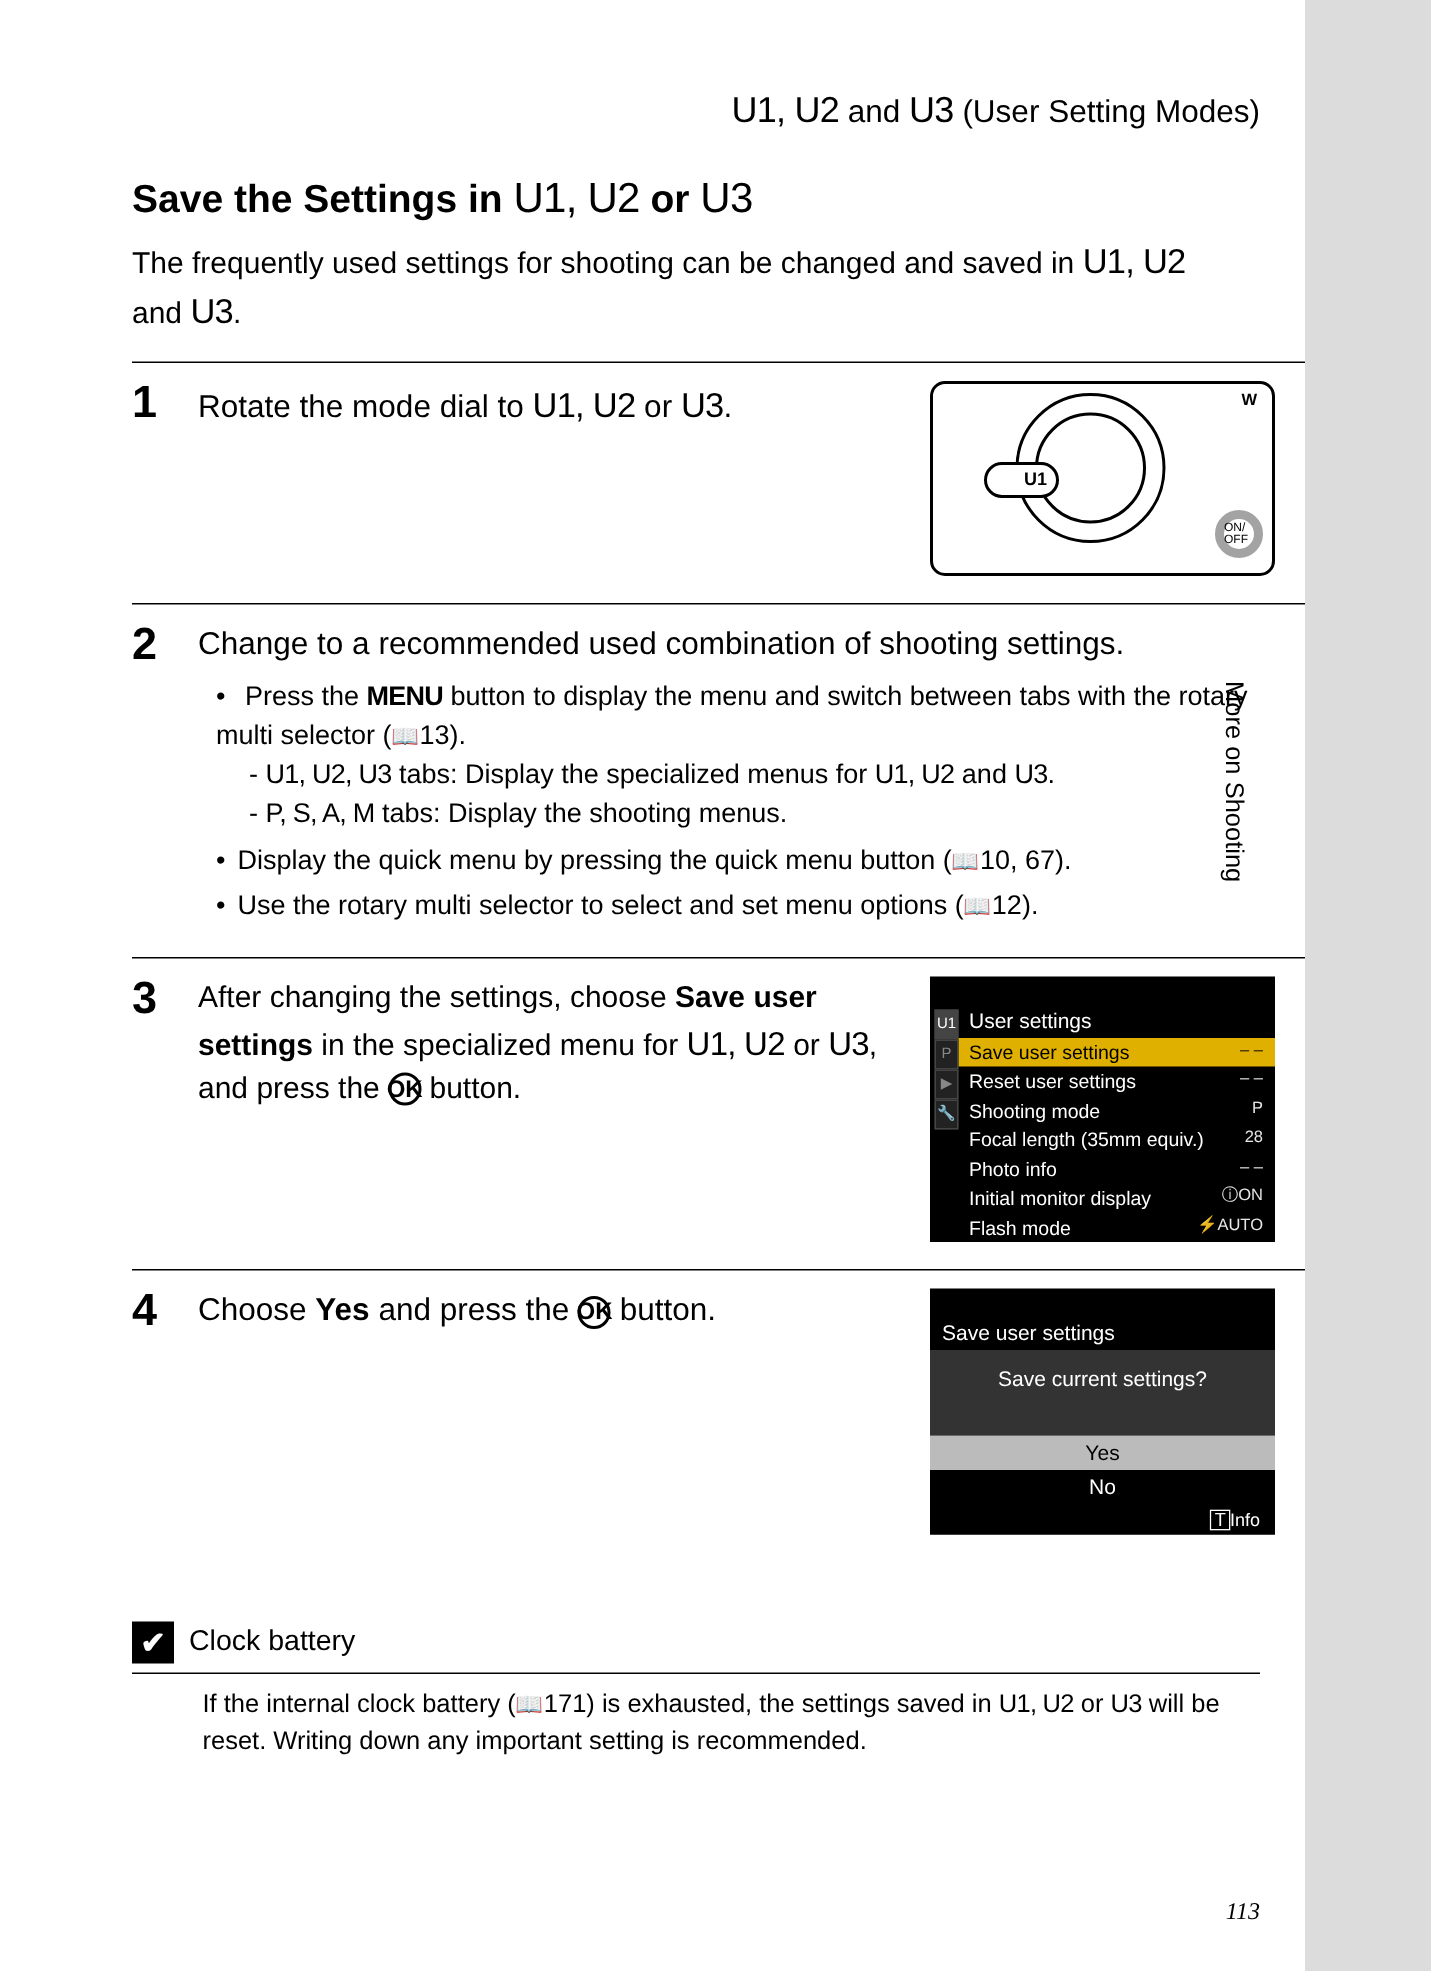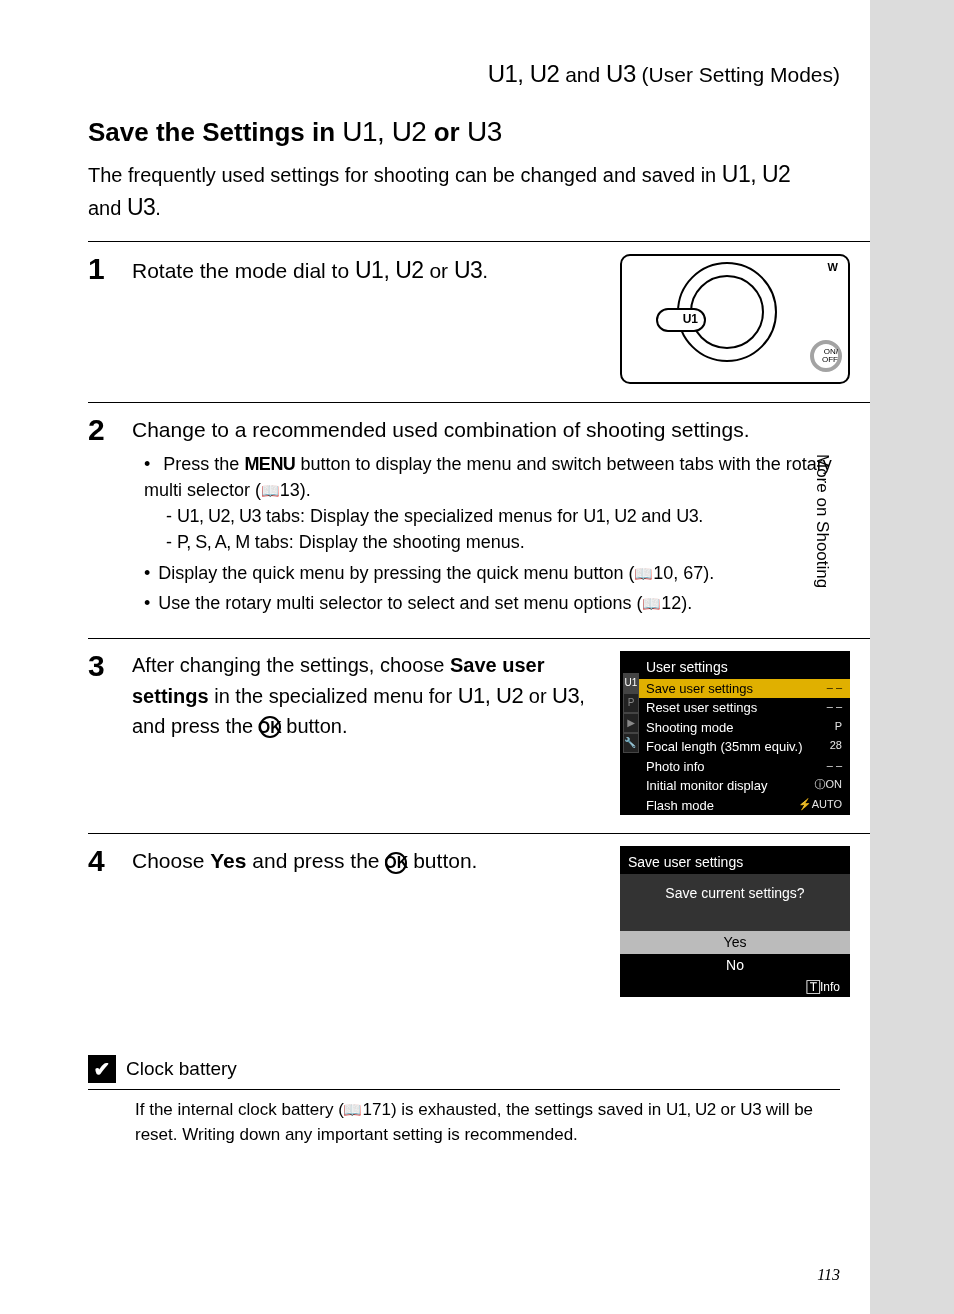--- a/index.html
+++ b/index.html
@@ -72,22 +72,22 @@
   .dial-illus .outer { width:100px; height:100px; left:55px; top:6px; }
   .dial-illus .inner { width:74px; height:74px; left:68px; top:19px; }
   .dial-illus .ptr {
     position:absolute; left:34px; top:52px; width:50px; height:24px;
     border:2px solid #000; border-radius:12px; background:#fff;
     display:flex; align-items:center; justify-content:flex-end; padding-right:6px;
     font-size:12px; font-weight:700;
   }
   .dial-illus .onoff {
     position:absolute; right:6px; bottom:10px; width:32px; height:32px;
-    border:4px solid #a3a3a3; border-radius:50%; font-size:8px;
-    display:flex; align-items:center; justify-content:center; text-align:right; line-height:1;margin-top:20px;
+    border:6px solid #a3a3a3; border-radius:50%; font-size:8px;
+    display:flex; align-items:center; justify-content:center; text-align:left; line-height:1;margin-top:20px;
   }
   .dial-illus .wt { position:absolute; right:10px; top:4px; font-size:11px; font-weight:700; }
   .note-box {
     margin-top: 40px;
     padding-right: 30px;
   }
   .note-head {
     display: flex; align-items: center; gap: 10px;
     border-bottom: 1px solid #000; padding-bottom: 6px; margin-bottom: 8px;
   }
@@ -109,21 +109,21 @@
     font-size: 17px;
   }
   
   .lcd {
     background:#000; color:#fff;
     font-size:13px; line-height:1.35;
     width: 230px;
     flex-shrink:0;
     margin-left: 12px;
   }
-  .lcd .hdr { padding: 7px 8px 2px; font-size:14px; }
+  .lcd .hdr { padding: 20px 8px 2px; font-size:14px; }
   .lcd .row { display:flex; justify-content:space-between; padding: 1px 8px; }
   .lcd .row.sel { background:#e0b000; color:#000; }
   .lcd .row .v { font-size:11px; opacity:.9; }
   .lcd .tabs { position:absolute; left:3px; top:22px; display:flex; flex-direction:column; gap:0; }
   .lcd .tabs div { width:16px; height:20px; background:#222; color:#888; font-size:10px; display:flex; align-items:center; justify-content:center; border:1px solid #444; }
   .lcd .tabs div.on { background:#444; color:#fff; }
   .lcd-wrap { position:relative; padding-left:18px; }
   .lcd2 .prompt { text-align:center; padding: 10px 8px 28px; background:#333; font-size:14px; }
   .lcd2 .opt { text-align:center; padding:2px; font-size:14px; }
   .lcd2 .opt.sel { background:#bbb; color:#000; }

